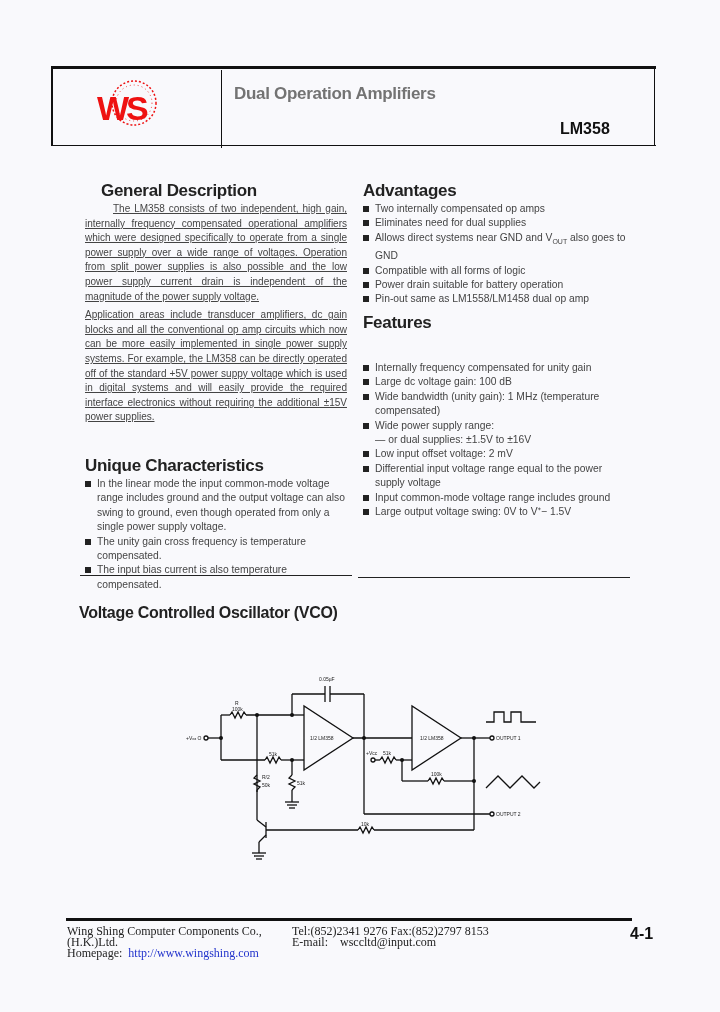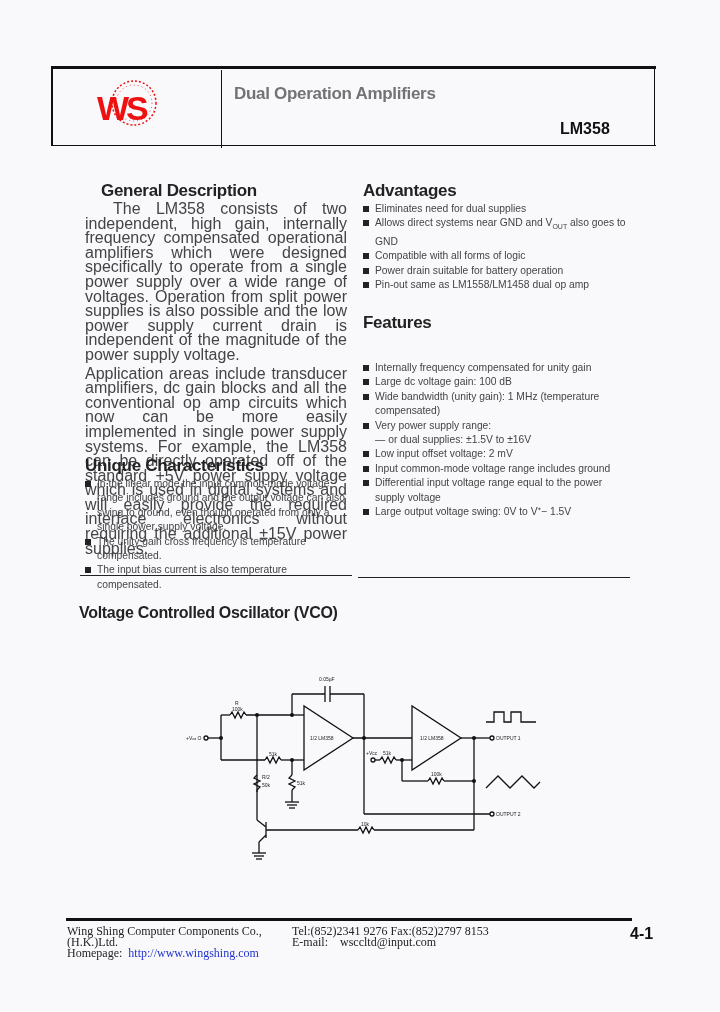--- a/index.html
+++ b/index.html
@@ -7,21 +7,21 @@
          font-family:"Liberation Sans", sans-serif; color:#222; }
   .abs { position:absolute; }
   .hdr-top { left:51px; top:66px; width:605px; height:0; border-top:3px solid #111; }
   .hdr-left { left:51px; top:66px; width:0; height:80px; border-left:2px solid #111; }
   .hdr-right { left:654px; top:66px; width:0; height:80px; border-left:1px solid #111; }
   .hdr-bottom { left:51px; top:145px; width:605px; border-top:1px solid #111; }
   .hdr-div { left:221px; top:70px; height:78px; border-left:1px solid #111; }
   .title { left:234px; top:84px; font-size:17px; font-weight:bold; color:#737373; letter-spacing:-0.3px; }
   .partno { left:560px; top:120px; font-size:16px; font-weight:bold; color:#111; }
   .h2 { font-size:17px; font-weight:bold; color:#222; letter-spacing:-0.3px; }
-  .para { font-size:16px; line-height:14.6px; color:#444; text-align:justify; }
+  .para { font-size:10px; line-height:14.6px; color:#444; text-align:justify;text-decoration:underline; }
   ul.b { list-style:none; margin:0; padding:0; font-size:10.3px; line-height:14.4px; color:#444; }
   ul.b li { position:relative; padding-left:12px; }
   ul.b li::before { content:""; position:absolute; left:0; top:4px; width:6px; height:6px; background:#222; }
   ul.b li.sub { padding-left:12px; }
   ul.b li.sub::before { display:none; }
   .rule { border-top:1px solid #222; }
   .footer-rule { left:66px; top:918px; width:566px; border-top:3px solid #111; }
   .foot { font-family:"Liberation Serif", serif; font-size:12px; line-height:11px; color:#222; }
   .foot a { color:#2233cc; text-decoration:none; }
   .pageno { left:630px; top:925px; font-size:16px; font-weight:bold; color:#111; }
@@ -55,37 +55,38 @@
 <div class="abs h2" style="left:85px;top:456px;">Unique Characteristics</div>
 <ul class="abs b" style="left:85px;top:477px;width:265px;">
   <li>In the linear mode the input common-mode voltage range includes ground and the output voltage can also swing to ground, even though operated from only a single power supply voltage.</li>
   <li>The unity gain cross frequency is temperature compensated.</li>
   <li>The input bias current is also temperature compensated.</li>
 </ul>
 <div class="abs rule" style="left:80px;top:575px;width:272px;"></div>
 
 <div class="abs h2" style="left:363px;top:181px;">Advantages</div>
 <ul class="abs b" style="left:363px;top:202px;width:265px;">
+  <li>Two internally compensated op amps</li>
   <li>Eliminates need for dual supplies</li>
   <li><span>Allows direct systems near GND and V</span><sub style="font-size:7px;">OUT</sub><span> also goes to GND</span></li>
   <li>Compatible with all forms of logic</li>
   <li>Power drain suitable for battery operation</li>
   <li>Pin-out same as LM1558/LM1458 dual op amp</li>
 </ul>
 
 <div class="abs h2" style="left:363px;top:313px;">Features</div>
 <ul class="abs b" style="left:363px;top:361px;width:265px;">
   <li>Internally frequency compensated for unity gain</li>
   <li>Large dc voltage gain:   100 dB</li>
   <li>Wide bandwidth (unity gain):   1 MHz (temperature compensated)</li>
-  <li>Very power supply range:</li>
+  <li>Wide power supply range:</li>
   <li class="sub">— or dual supplies:   ±1.5V to ±16V</li>
   <li>Low input offset voltage:   2 mV</li>
+  <li>Differential input voltage range equal to the power supply voltage</li>
   <li>Input common-mode voltage range includes ground</li>
-  <li>Differential input voltage range equal to the power supply voltage</li>
   <li>Large output voltage swing:   0V to V⁺− 1.5V</li>
 </ul>
 <div class="abs rule" style="left:358px;top:577px;width:272px;"></div>
 
 <div class="abs h2" style="left:79px;top:604px;font-size:16px;">Voltage Controlled Oscillator (VCO)</div>
 
 <div class="abs" style="left:180px;top:670px;width:380px;height:200px;">
   <svg width="380" height="200" viewBox="0 0 380 200" font-family="Liberation Sans, sans-serif" font-size="5" fill="#333">
     <g stroke="#111" stroke-width="1.3" fill="none">
 

